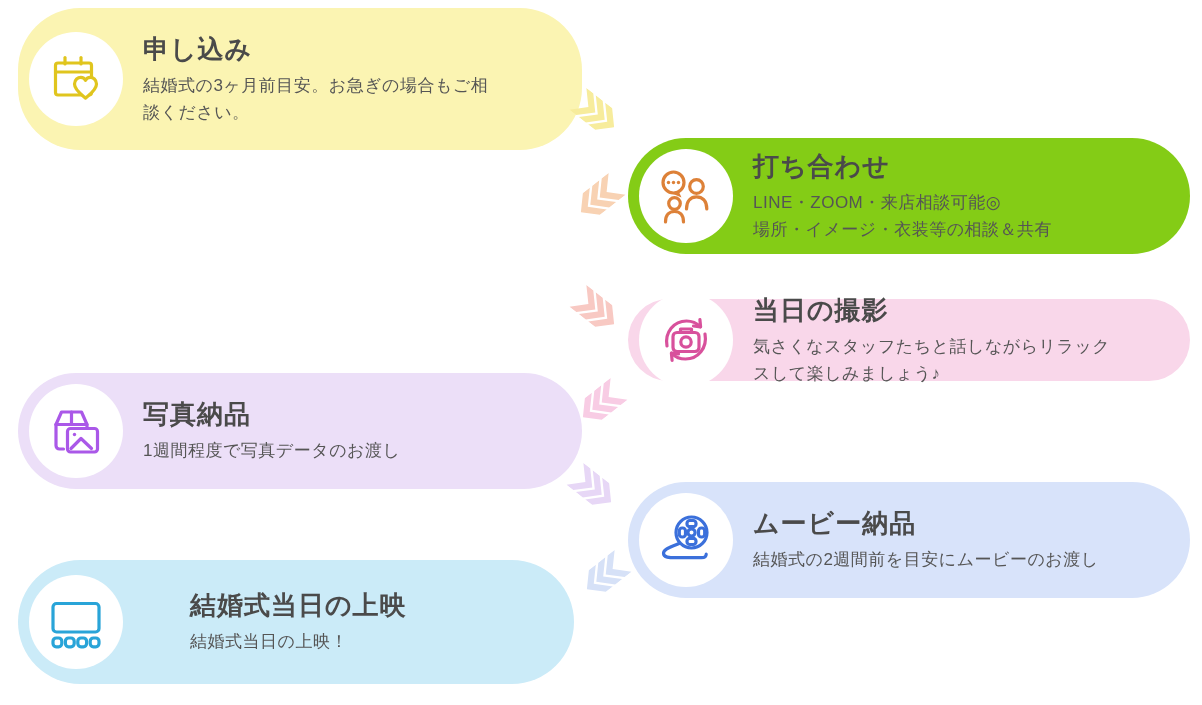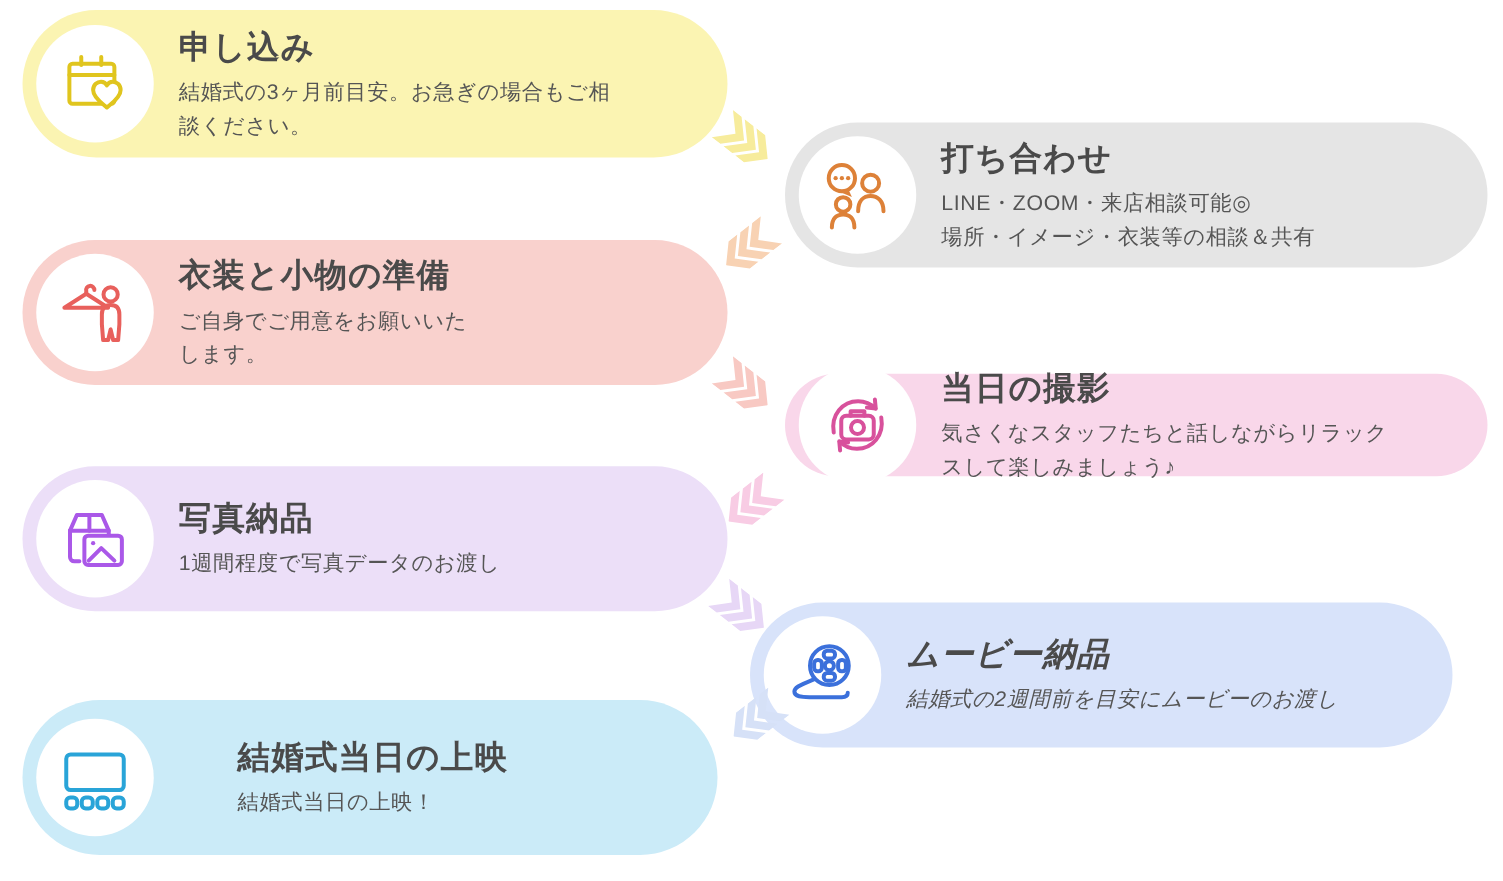--- a/index.html
+++ b/index.html
@@ -23,26 +23,26 @@
   .card-body{
     margin-top:7px;font-size:17px;font-weight:400;color:var(--body-color,#555555);
     letter-spacing:0.5px;line-height:27px;white-space:pre-line;
   }
   .arrow{position:absolute;width:46px;height:28px;}
   .arrow svg{display:block;width:100%;height:100%;}
   .arrow.dr{transform:rotate(38deg);}
   .arrow.dl{transform:rotate(142deg);}
   .step-icon{display:block;}
   
-  #card-0{left:18px;top:8px;width:564px;height:118px;}
+  #card-0{left:18px;top:8px;width:564px;height:142px;}
   #card-1{left:628px;top:98px;width:562px;height:116px;}
   #card-2{left:18px;top:192px;width:564px;height:116px;}
   #card-3{left:628px;top:299px;width:562px;height:82px;}
   #card-4{left:18px;top:373px;width:564px;height:116px;}
-  #card-5{left:600px;top:482px;width:562px;height:116px;font-style:italic;}
+  #card-5{left:628px;top:482px;width:562px;height:116px;}
   #card-6{left:18px;top:560px;width:556px;height:124px;gap:47px;}
   #arrow-0{left:573px;top:99px;}
   #arrow-1{left:576px;top:184px;}
   #arrow-2{left:573px;top:296px;}
   #arrow-3{left:578px;top:389px;}
   #arrow-4{left:570px;top:474px;}
   #arrow-5{left:582px;top:561px;}
 </style>
 </head>
 <body>
@@ -59,56 +59,41 @@
         <path d="M37.5 47 C35.5 45 26.5 39.5 26.5 33 C26.5 28.5 30 26.3 32.8 26.3 C34.8 26.3 36.7 27.6 37.5 29.4 C38.3 27.6 40.2 26.3 42.2 26.3 C45 26.3 48.5 28.5 48.5 33 C48.5 39.5 39.5 45 37.5 47 Z" fill="#ffffff"></path>
       </svg>
     </div>
     <div class="card-text">
       <div class="card-title">申し込み</div>
       <div class="card-body">結婚式の3ヶ月前目安。お急ぎの場合もご相
 談ください。</div>
     </div>
   </div>
 
-  <div class="card" id="card-1" style="background-color: #e5e5e5;">
+  <div class="card" id="card-1" style="background-color: #84cc16; margin-top: 40px;">
     <div class="icon-circle" style="color: rgb(221, 129, 56);">
       <svg class="step-icon" width="56" height="56" viewBox="0 0 56 56" fill="none" stroke="currentColor" stroke-width="3.2" stroke-linecap="round" stroke-linejoin="round">
         <circle cx="15.5" cy="14.5" r="10.5"></circle>
         <path d="M20.5 23 L23.5 29.5 L14 25.5 Z" fill="currentColor" stroke="none"></path>
         <circle cx="10.5" cy="14.5" r="1.7" fill="currentColor" stroke="none"></circle>
         <circle cx="15.5" cy="14.5" r="1.7" fill="currentColor" stroke="none"></circle>
         <circle cx="20.5" cy="14.5" r="1.7" fill="currentColor" stroke="none"></circle>
         <circle cx="38.5" cy="18.5" r="6.8"></circle>
         <path d="M28.5 41 C28.5 32.5 33 28.8 38.5 28.8 C44 28.8 48.8 32.5 48.8 41"></path>
         <circle cx="16.5" cy="35.5" r="5.8"></circle>
         <path d="M7.5 54 C7.5 46.5 11.5 43.5 16.5 43.5 C21.5 43.5 25.5 46.5 25.5 54"></path>
       </svg>
     </div>
     <div class="card-text">
       <div class="card-title">打ち合わせ</div>
       <div class="card-body">LINE・ZOOM・来店相談可能◎
 場所・イメージ・衣装等の相談＆共有</div>
     </div>
   </div>
 
-  <div class="card" id="card-2" style="background-color: rgb(249, 209, 205);">
-    <div class="icon-circle" style="color: rgb(232, 96, 92);">
-      <svg class="step-icon" width="56" height="56" viewBox="0 0 56 56" fill="none" stroke="currentColor" stroke-width="3.2" stroke-linecap="round" stroke-linejoin="round">
-        <path d="M21 13 V10.8 A3.3 3.3 0 1 1 27.5 10"></path>
-        <path d="M21 13 L38.5 24.2 L3.5 24.2 Z"></path>
-        <circle cx="40.5" cy="13.5" r="5.7"></circle>
-        <path d="M33.5 29.5 C33.5 24 36.5 22 40.5 22 C44.5 22 47.5 24 47.5 29.5 L47.5 37.5 L46.5 50 L42.5 50 L40.5 41.5 L38.5 50 L34.5 50 L33.5 37.5 Z"></path>
-      </svg>
-    </div>
-    <div class="card-text">
-      <div class="card-title">衣装と小物の準備</div>
-      <div class="card-body">ご自身でご用意をお願いいた
-します。</div>
-    </div>
-  </div>
 
   <div class="card" id="card-3" style="background-color: rgb(249, 215, 234);">
     <div class="icon-circle" style="color: rgb(216, 81, 156);">
       <svg class="step-icon" width="56" height="56" viewBox="0 0 56 56" fill="none" stroke="currentColor" stroke-width="3.2" stroke-linecap="round" stroke-linejoin="round">
         <rect x="15" y="20.5" width="26" height="19" rx="4"></rect>
         <path d="M22.5 20.5 L22.5 17 L33.5 17 L33.5 20.5"></path>
         <circle cx="28" cy="30" r="5.2"></circle>
         <path d="M9 34 C6.5 20 16 9 28.5 9 C34 9 38.8 11.2 42.3 14.7"></path>
         <path d="M35.5 14 L42.6 14.9 L41.9 7.6"></path>
         <path d="M47 22 C49.5 36 40 47 27.5 47 C22 47 17.2 44.8 13.7 41.3"></path>

